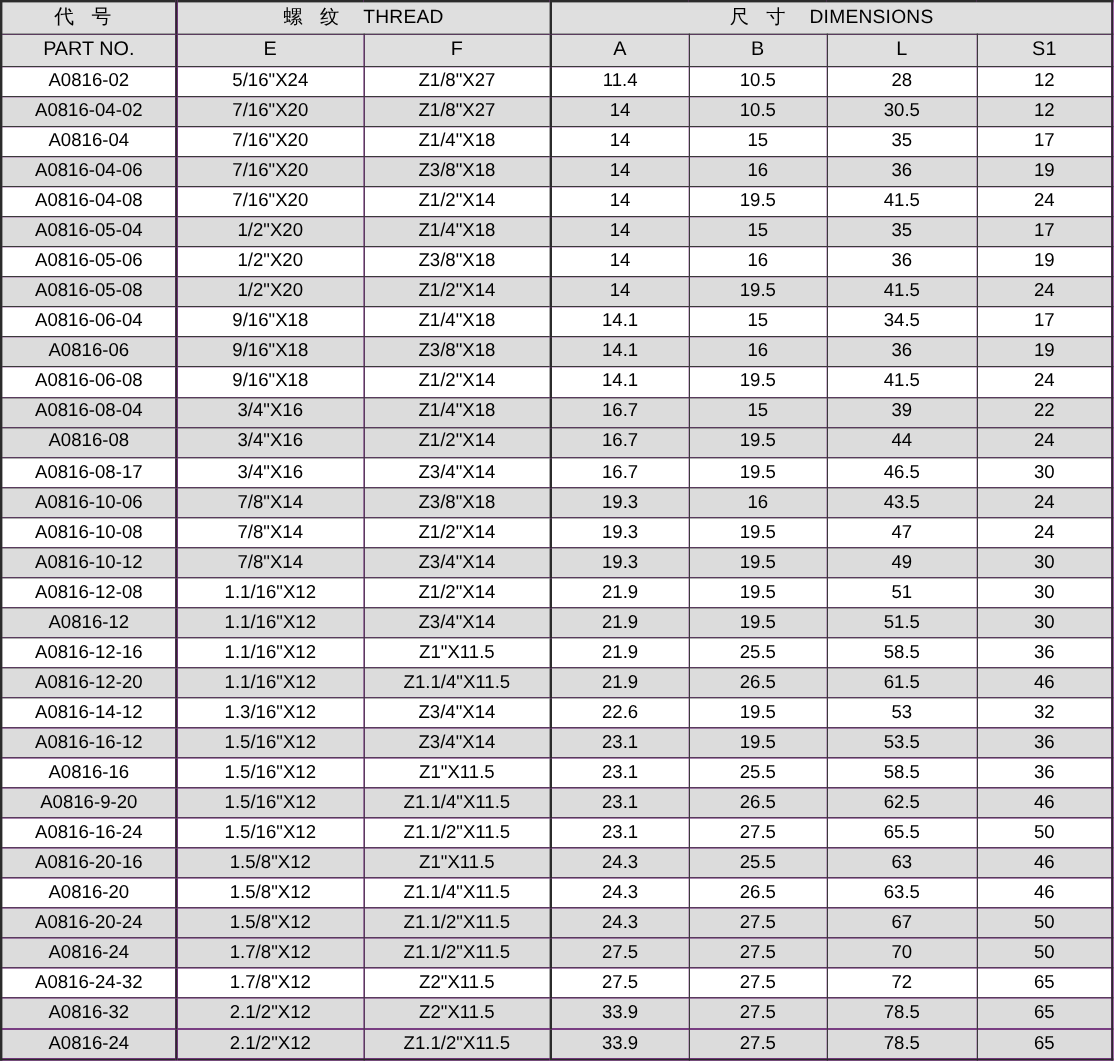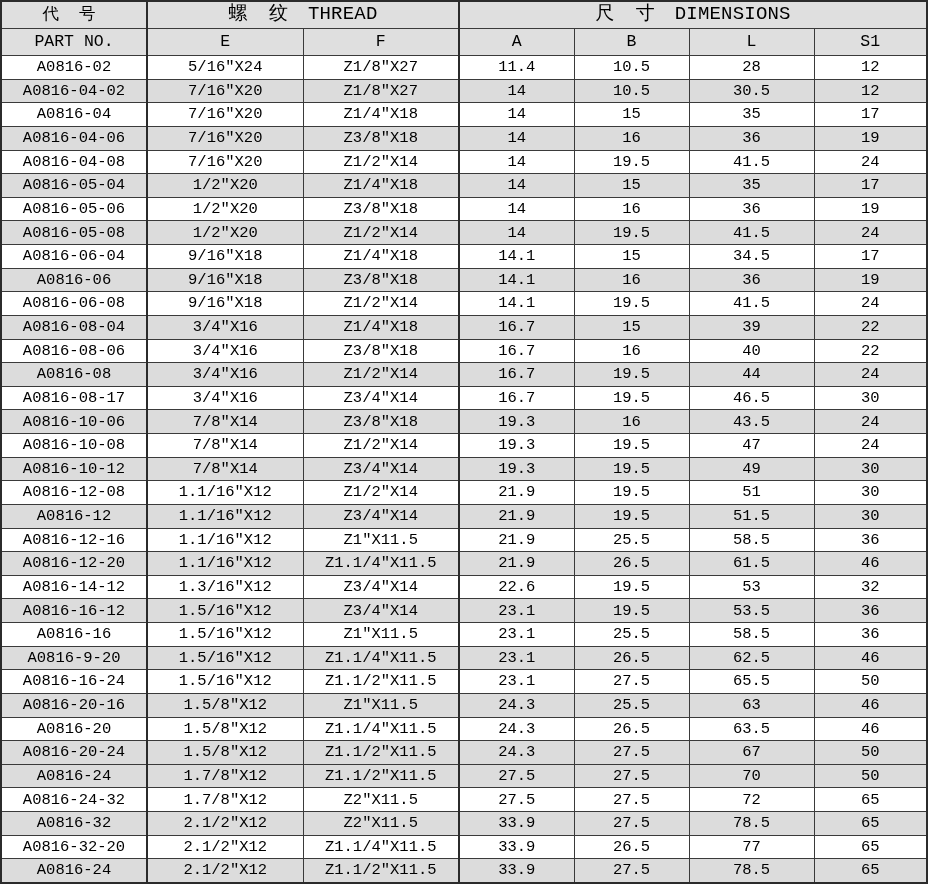--- a/index.html
+++ b/index.html
@@ -14,21 +14,20 @@
     color: #000000;
     overflow: hidden;
   }
 
   #spec-table {
     width: 928px;
     height: 884px;
     border-collapse: collapse;
     table-layout: fixed;
     background: #d946ef;
-    font-family: Liberation Mono, monospace;
   }
 
   #spec-table td,
   #spec-table th {
     border: 1px solid #3a3a3a;
     text-align: center;
     vertical-align: middle;
     padding: 0;
     font-weight: normal;
     line-height: 1.05;
@@ -43,21 +42,21 @@
 
   
   .hdr-group,
   .hdr-sub {
     background: #dfdfdf;
     height: 26px;
     font-size: 16.5px;
     letter-spacing: 0.2px;
   }
   .hdr-group {
-    font-size: 19px;
+    font-size: 16px;
   }
   .hdr-partno-top,
   .hdr-partno-bot {
     background: #dfdfdf;
     font-size: 16.5px;
   }
   .cjk {
     letter-spacing: 5px;
     padding-right: 5px;
   }
@@ -232,29 +231,20 @@
       </tr>
       <tr class="row-even">
         <td class="c-part">A0816-08-04</td>
         <td class="grp-left">3/4"X16</td>
         <td>Z1/4"X18</td>
         <td class="grp-left">16.7</td>
         <td>15</td>
         <td>39</td>
         <td>22</td>
       </tr>
-      <tr class="row-odd">
-        <td class="c-part">A0816-08-06</td>
-        <td class="grp-left">3/4"X16</td>
-        <td>Z3/8"X18</td>
-        <td class="grp-left">16.7</td>
-        <td>16</td>
-        <td>40</td>
-        <td>22</td>
-      </tr>
       <tr class="row-even">
         <td class="c-part">A0816-08</td>
         <td class="grp-left">3/4"X16</td>
         <td>Z1/2"X14</td>
         <td class="grp-left">16.7</td>
         <td>19.5</td>
         <td>44</td>
         <td>24</td>
       </tr>
       <tr class="row-odd">
@@ -421,29 +411,20 @@
       </tr>
       <tr class="row-even">
         <td class="c-part">A0816-32</td>
         <td class="grp-left">2.1/2"X12</td>
         <td>Z2"X11.5</td>
         <td class="grp-left">33.9</td>
         <td>27.5</td>
         <td>78.5</td>
         <td>65</td>
       </tr>
-      <tr class="row-odd">
-        <td class="c-part">A0816-32-20</td>
-        <td class="grp-left">2.1/2"X12</td>
-        <td>Z1.1/4"X11.5</td>
-        <td class="grp-left">33.9</td>
-        <td>26.5</td>
-        <td>77</td>
-        <td>65</td>
-      </tr>
       <tr class="row-even">
         <td class="c-part">A0816-24</td>
         <td class="grp-left">2.1/2"X12</td>
         <td>Z1.1/2"X11.5</td>
         <td class="grp-left">33.9</td>
         <td>27.5</td>
         <td>78.5</td>
         <td>65</td>
       </tr>
     </tbody>

